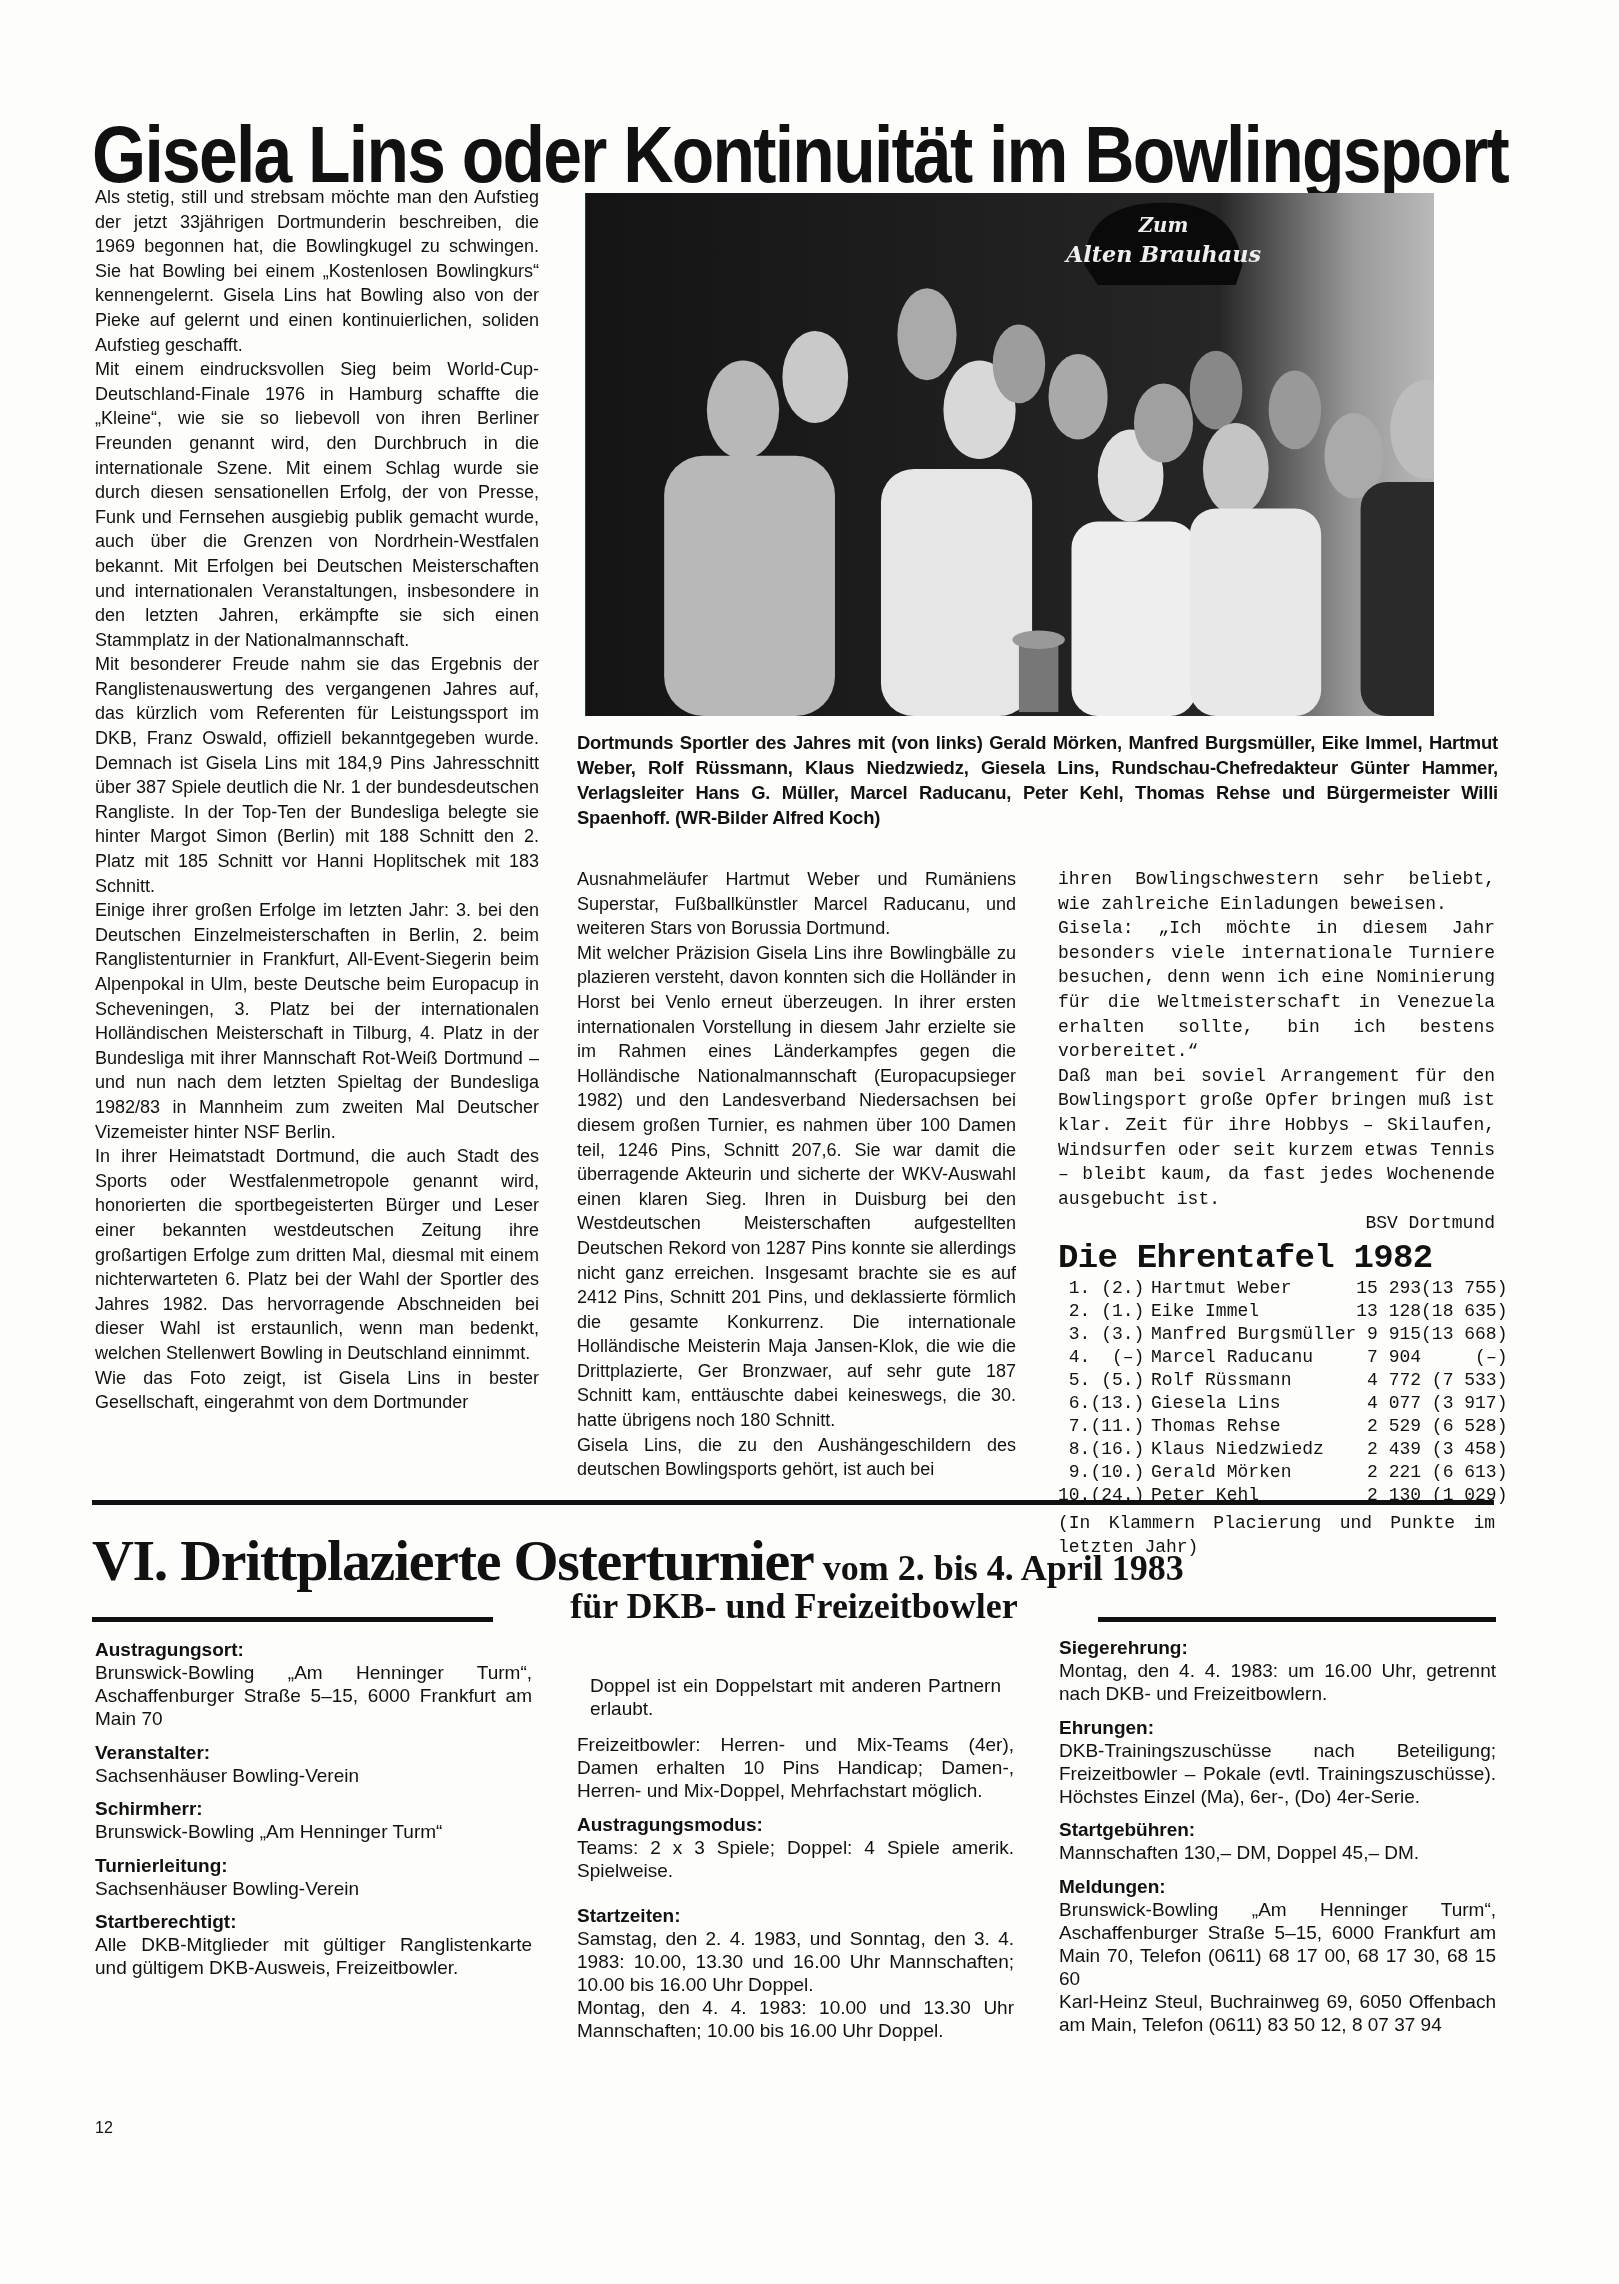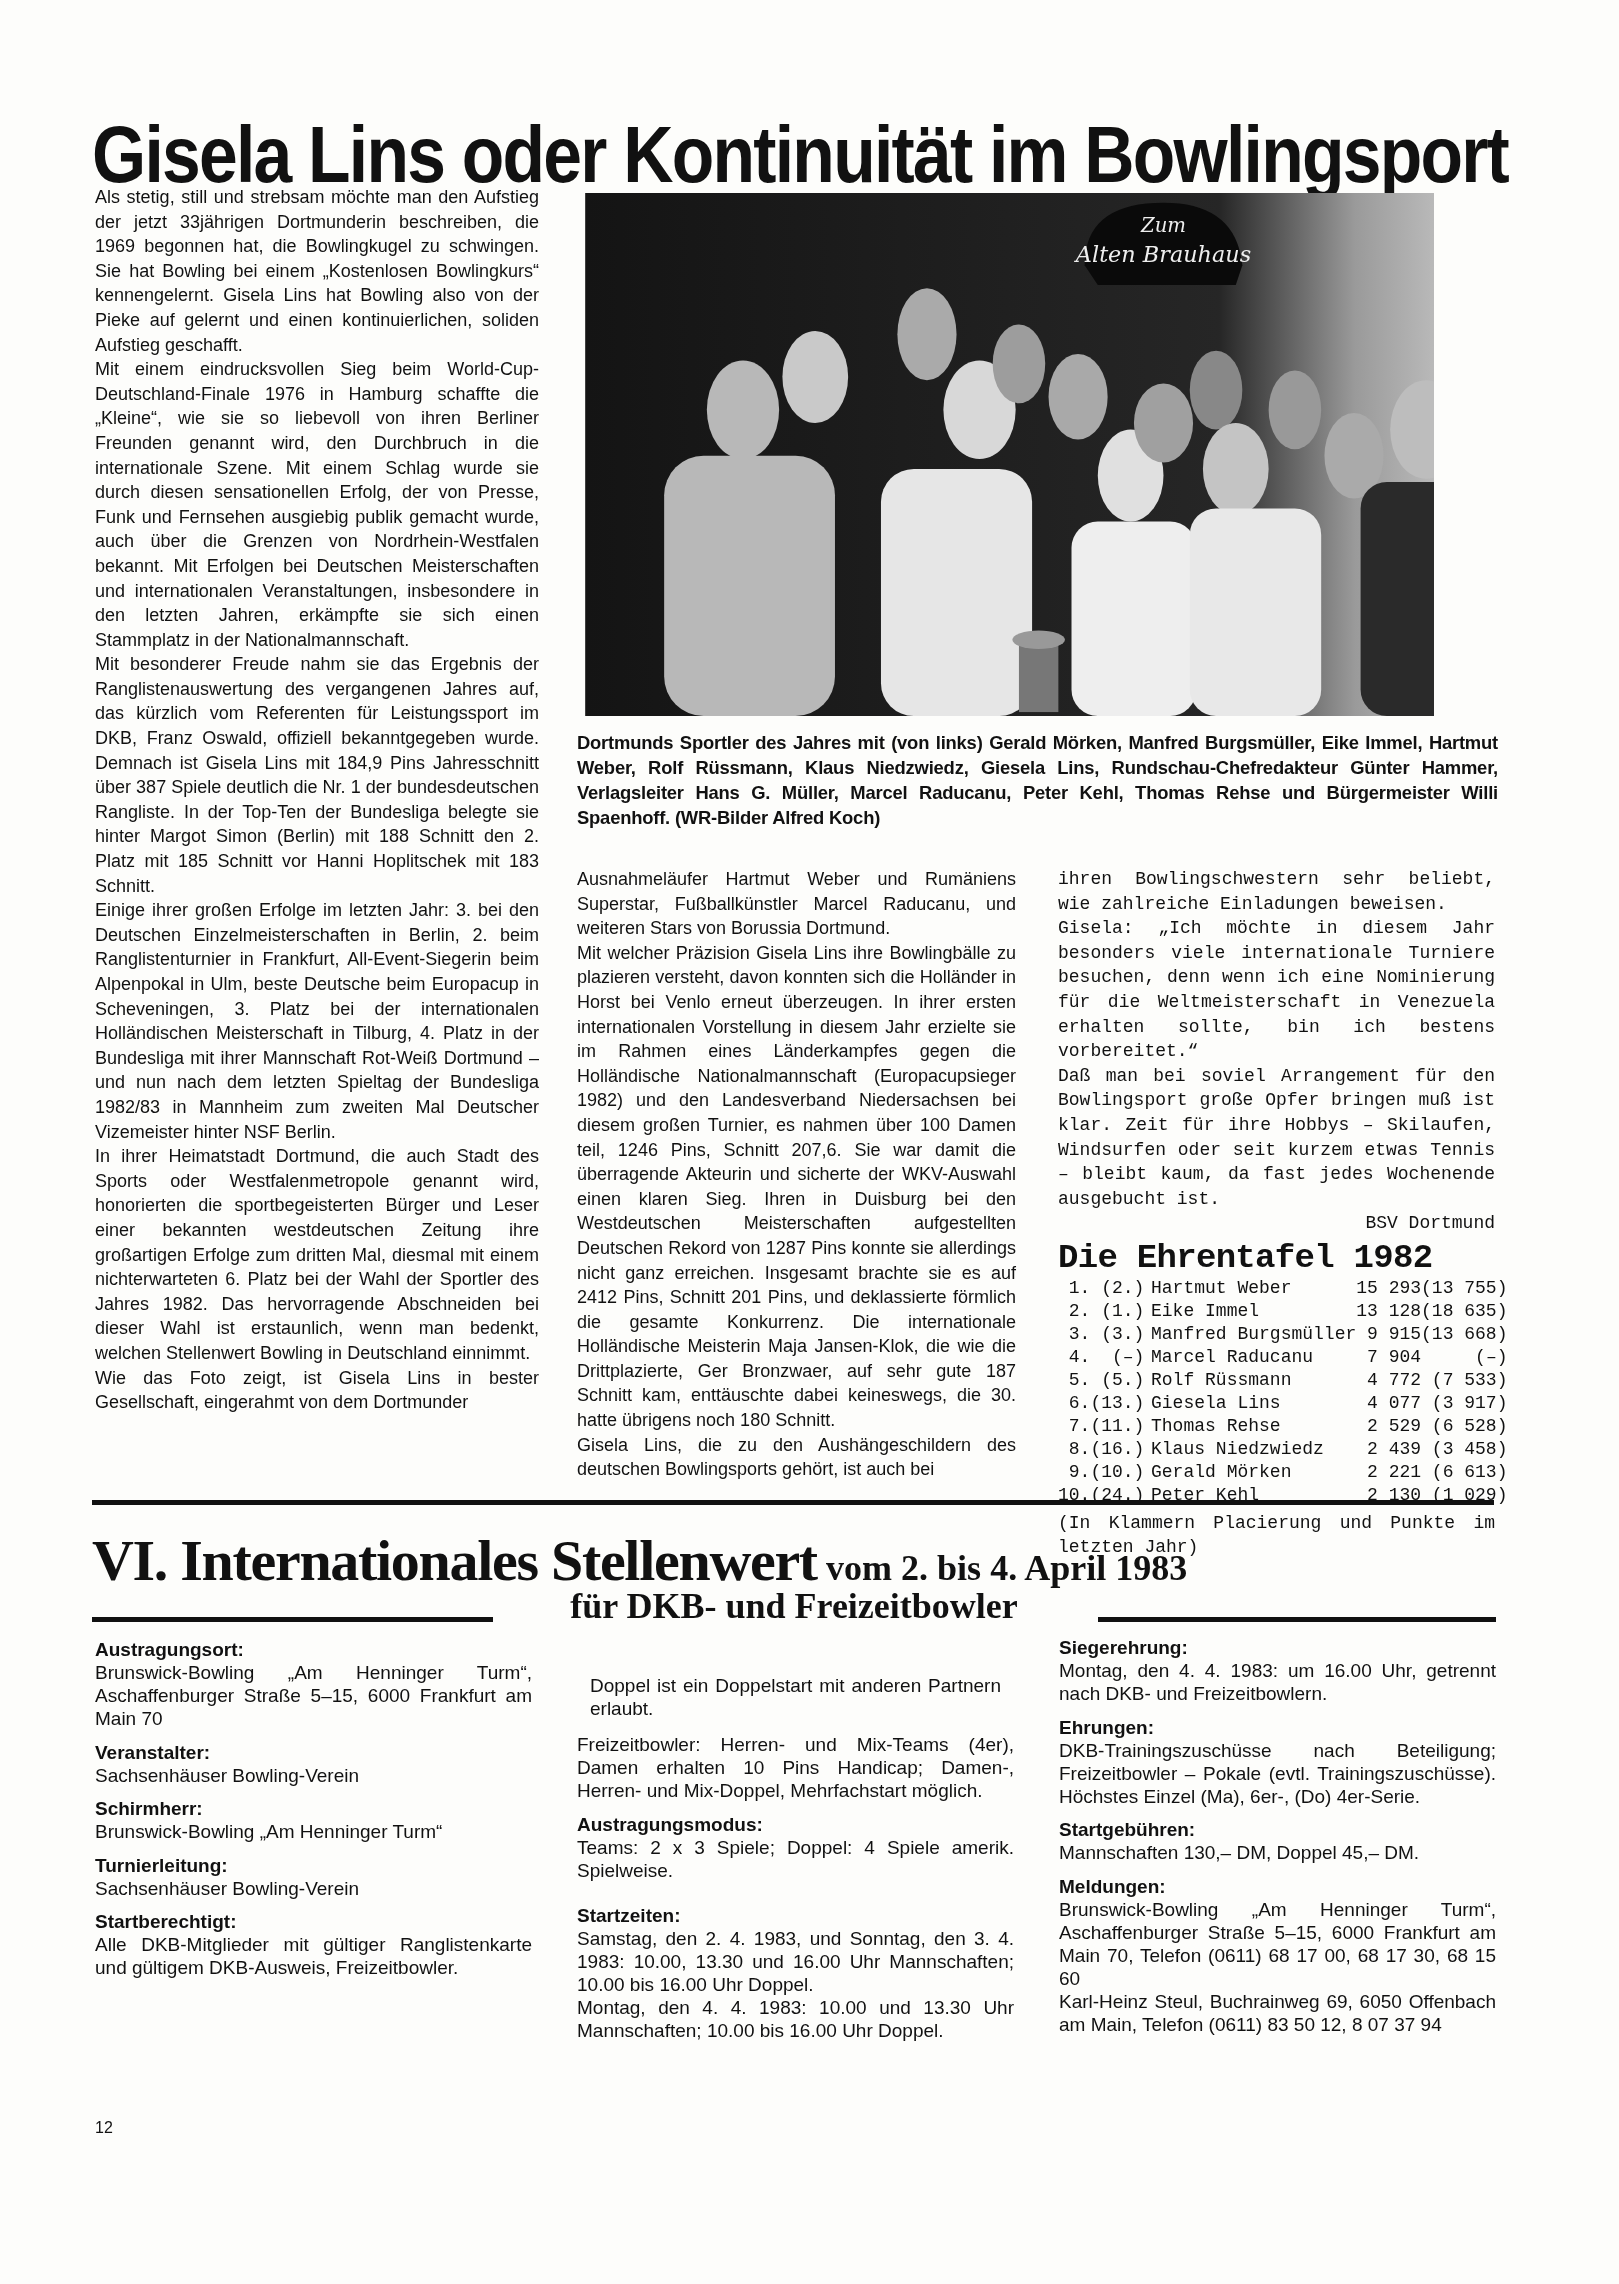--- a/index.html
+++ b/index.html
@@ -7,21 +7,21 @@
            font-family: "Liberation Sans", sans-serif; color: #111; }
     .abs { position: absolute; }
     .headline { left: 92px; top: 112px; width: 1401px; font-family: "Liberation Sans", sans-serif;
                 font-weight: bold; font-size: 80px; line-height: 85px; letter-spacing: -2px;
                 white-space: nowrap; transform: scaleX(0.87); transform-origin: left top; }
     .col { font-size: 18px; line-height: 24.6px; text-align: justify; hyphens: none; }
     .col p { margin: 0; }
     .colA { left: 95px; top: 185px; width: 444px; }
     .colB { left: 577px; top: 867px; width: 439px; }
     .colC { left: 1058px; top: 867px; width: 437px; font-family: Liberation Mono, monospace; }
-    .photo { left: 585px; top: 193px; width: 849px; height: 523px; background: #a3a3a3; overflow: hidden; }
+    .photo { left: 585px; top: 193px; width: 849px; height: 523px; background: #14b8a6; overflow: hidden; font-weight: bold; }
     .photo svg { display: block; }
     .caption { left: 577px; top: 730px; width: 921px; font-weight: bold; font-size: 18.4px;
                line-height: 25px; text-align: justify; letter-spacing: -0.2px; }
     .byline { text-align: right; }
     .ehren-title { font-weight: bold; font-size: 34px; line-height: 38px; margin-top: 2.6px; letter-spacing: -0.7px; }
     table.ehren { border-collapse: collapse; width: 100%; font-size: 18px; line-height: 23px; }
     table.ehren td { padding: 0; white-space: nowrap; }
     td.rank { width: 28px; text-align: right; }
     td.prev { width: 51px; text-align: right; padding-right: 6.6px !important; }
     td.pts { text-align: right; width: 72px; }
@@ -186,21 +186,21 @@
           <td class="prevpts">(1 029)</td>
         </tr>
       </tbody>
   </table>
   <p style="margin-top:4px;text-align:justify;">(In Klammern Placierung und Punkte im letzten Jahr)</p>
 </div>
 
 <div class="abs rule rule1"></div>
 
 <div class="abs h2">
-  <span class="big">VI. Internationales Stellenwert</span>
+  <span class="big">VI. Drittplazierte Osterturnier</span>
   <span class="small">vom 2. bis 4. April 1983</span>
 </div>
 
 <div class="abs sub">
   <div class="subline" style="left:0;width:401px;"></div>
   <span>für DKB- und Freizeitbowler</span>
   <div class="subline" style="right:0;width:398px;"></div>
 </div>
 
 <div class="abs info infoA">

